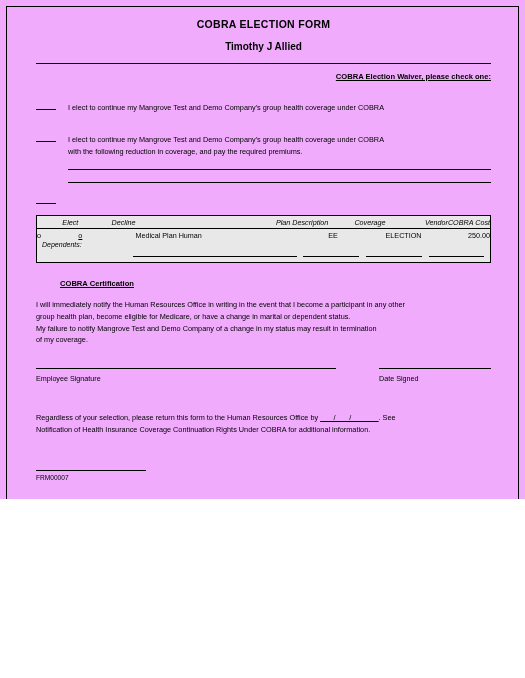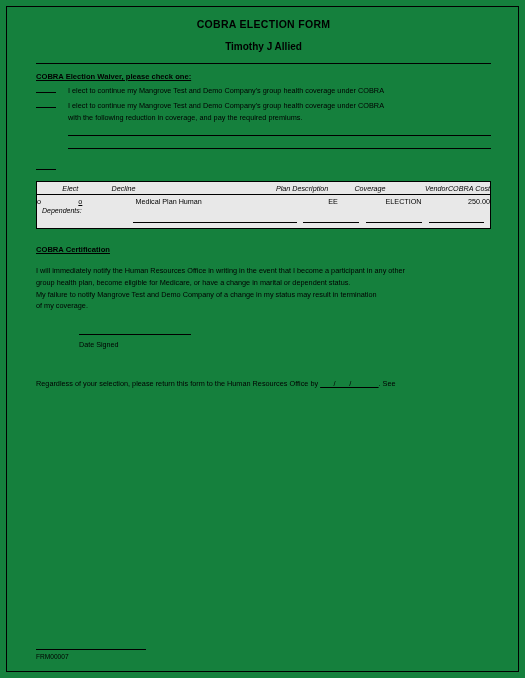--- a/index.html
+++ b/index.html
@@ -7,22 +7,22 @@
     padding: 0;
     background: #ffffff;
   }
   body {
     font-family: "Liberation Sans", sans-serif;
     color: #000000;
   }
   .page {
     position: relative;
     width: 525px;
-    height: 678px;
-    background: #15803d;
+    height: 499px;
+    background: #f0abfc;
     box-sizing: border-box;
     overflow: hidden;
   }
   .page-border {
     position: absolute;
     left: 6px;
     top: 6px;
     width: 513px;
     height: 666px;
     border: 1px solid #000000;
@@ -54,27 +54,28 @@
     border: 0;
     border-top: 1.4px solid #000;
     margin: 11px 0 0 0;
   }
 
   .section-head {
     font-size: 7.6px;
     font-weight: bold;
     text-decoration: underline;
     margin-top: 8px;
+    text-align: right;
   }
 
   
   .option {
     display: flex;
     align-items: flex-start;
-    margin-top: 4px;
+    margin-top: 21px;
   }
   .option-blank {
     width: 20px;
     min-width: 20px;
     margin-top: 7px;
     border-bottom: 1.5px solid #000;
     height: 0;
   }
   .option-text {
     font-size: 7.3px;
@@ -143,20 +144,21 @@
   .dl2 { width: 60px; margin-left: 6px; }
   .dl3 { width: 60px; margin-left: 7px; }
   .dl4 { width: 59px; margin-left: 7px; }
 
   
   .cert-head {
     font-size: 7.6px;
     font-weight: bold;
     text-decoration: underline;
     margin-top: 16px;
+    margin-left: 24px;
   }
   .cert-body {
     font-size: 7.3px;
     line-height: 1.62;
     margin-top: 11px;
   }
   .cert-body div { white-space: nowrap; }
 
   
   .sig-row {
@@ -275,28 +277,33 @@
 
     <div class="cert-head">COBRA Certification</div>
     <div class="cert-body">
       <div>I will immediately notify the Human Resources Office in writing in the event that I become a participant in any other</div>
       <div>group health plan, become eligible for Medicare, or have a change in marital or dependent status.</div>
       <div>My failure to notify Mangrove Test and Demo Company of a change in my status may result in termination</div>
       <div>of my coverage.</div>
     </div>
 
     <div class="sig-row">
+      <div class="sig-left">
+        <div class="sig-line"></div>
+        <div class="sig-label">Employee Signature</div>
+      </div>
       <div class="sig-right">
         <div class="sig-line"></div>
         <div class="sig-label">Date Signed</div>
       </div>
     </div>
 
     <div class="closing">
       <div><span>Regardless of your selection, please return this form to the Human Resources Office by </span><span class="blank-date">___/___/______</span><span>. See</span></div>
+      <div>Notification of Health Insurance Coverage Continuation Rights Under COBRA for additional information.</div>
     </div>
 
   </div>
 
   <div class="footer">
     <div class="footer-rule"></div>
     <div class="footer-text">FRM00007</div>
   </div>
 </div>
 

